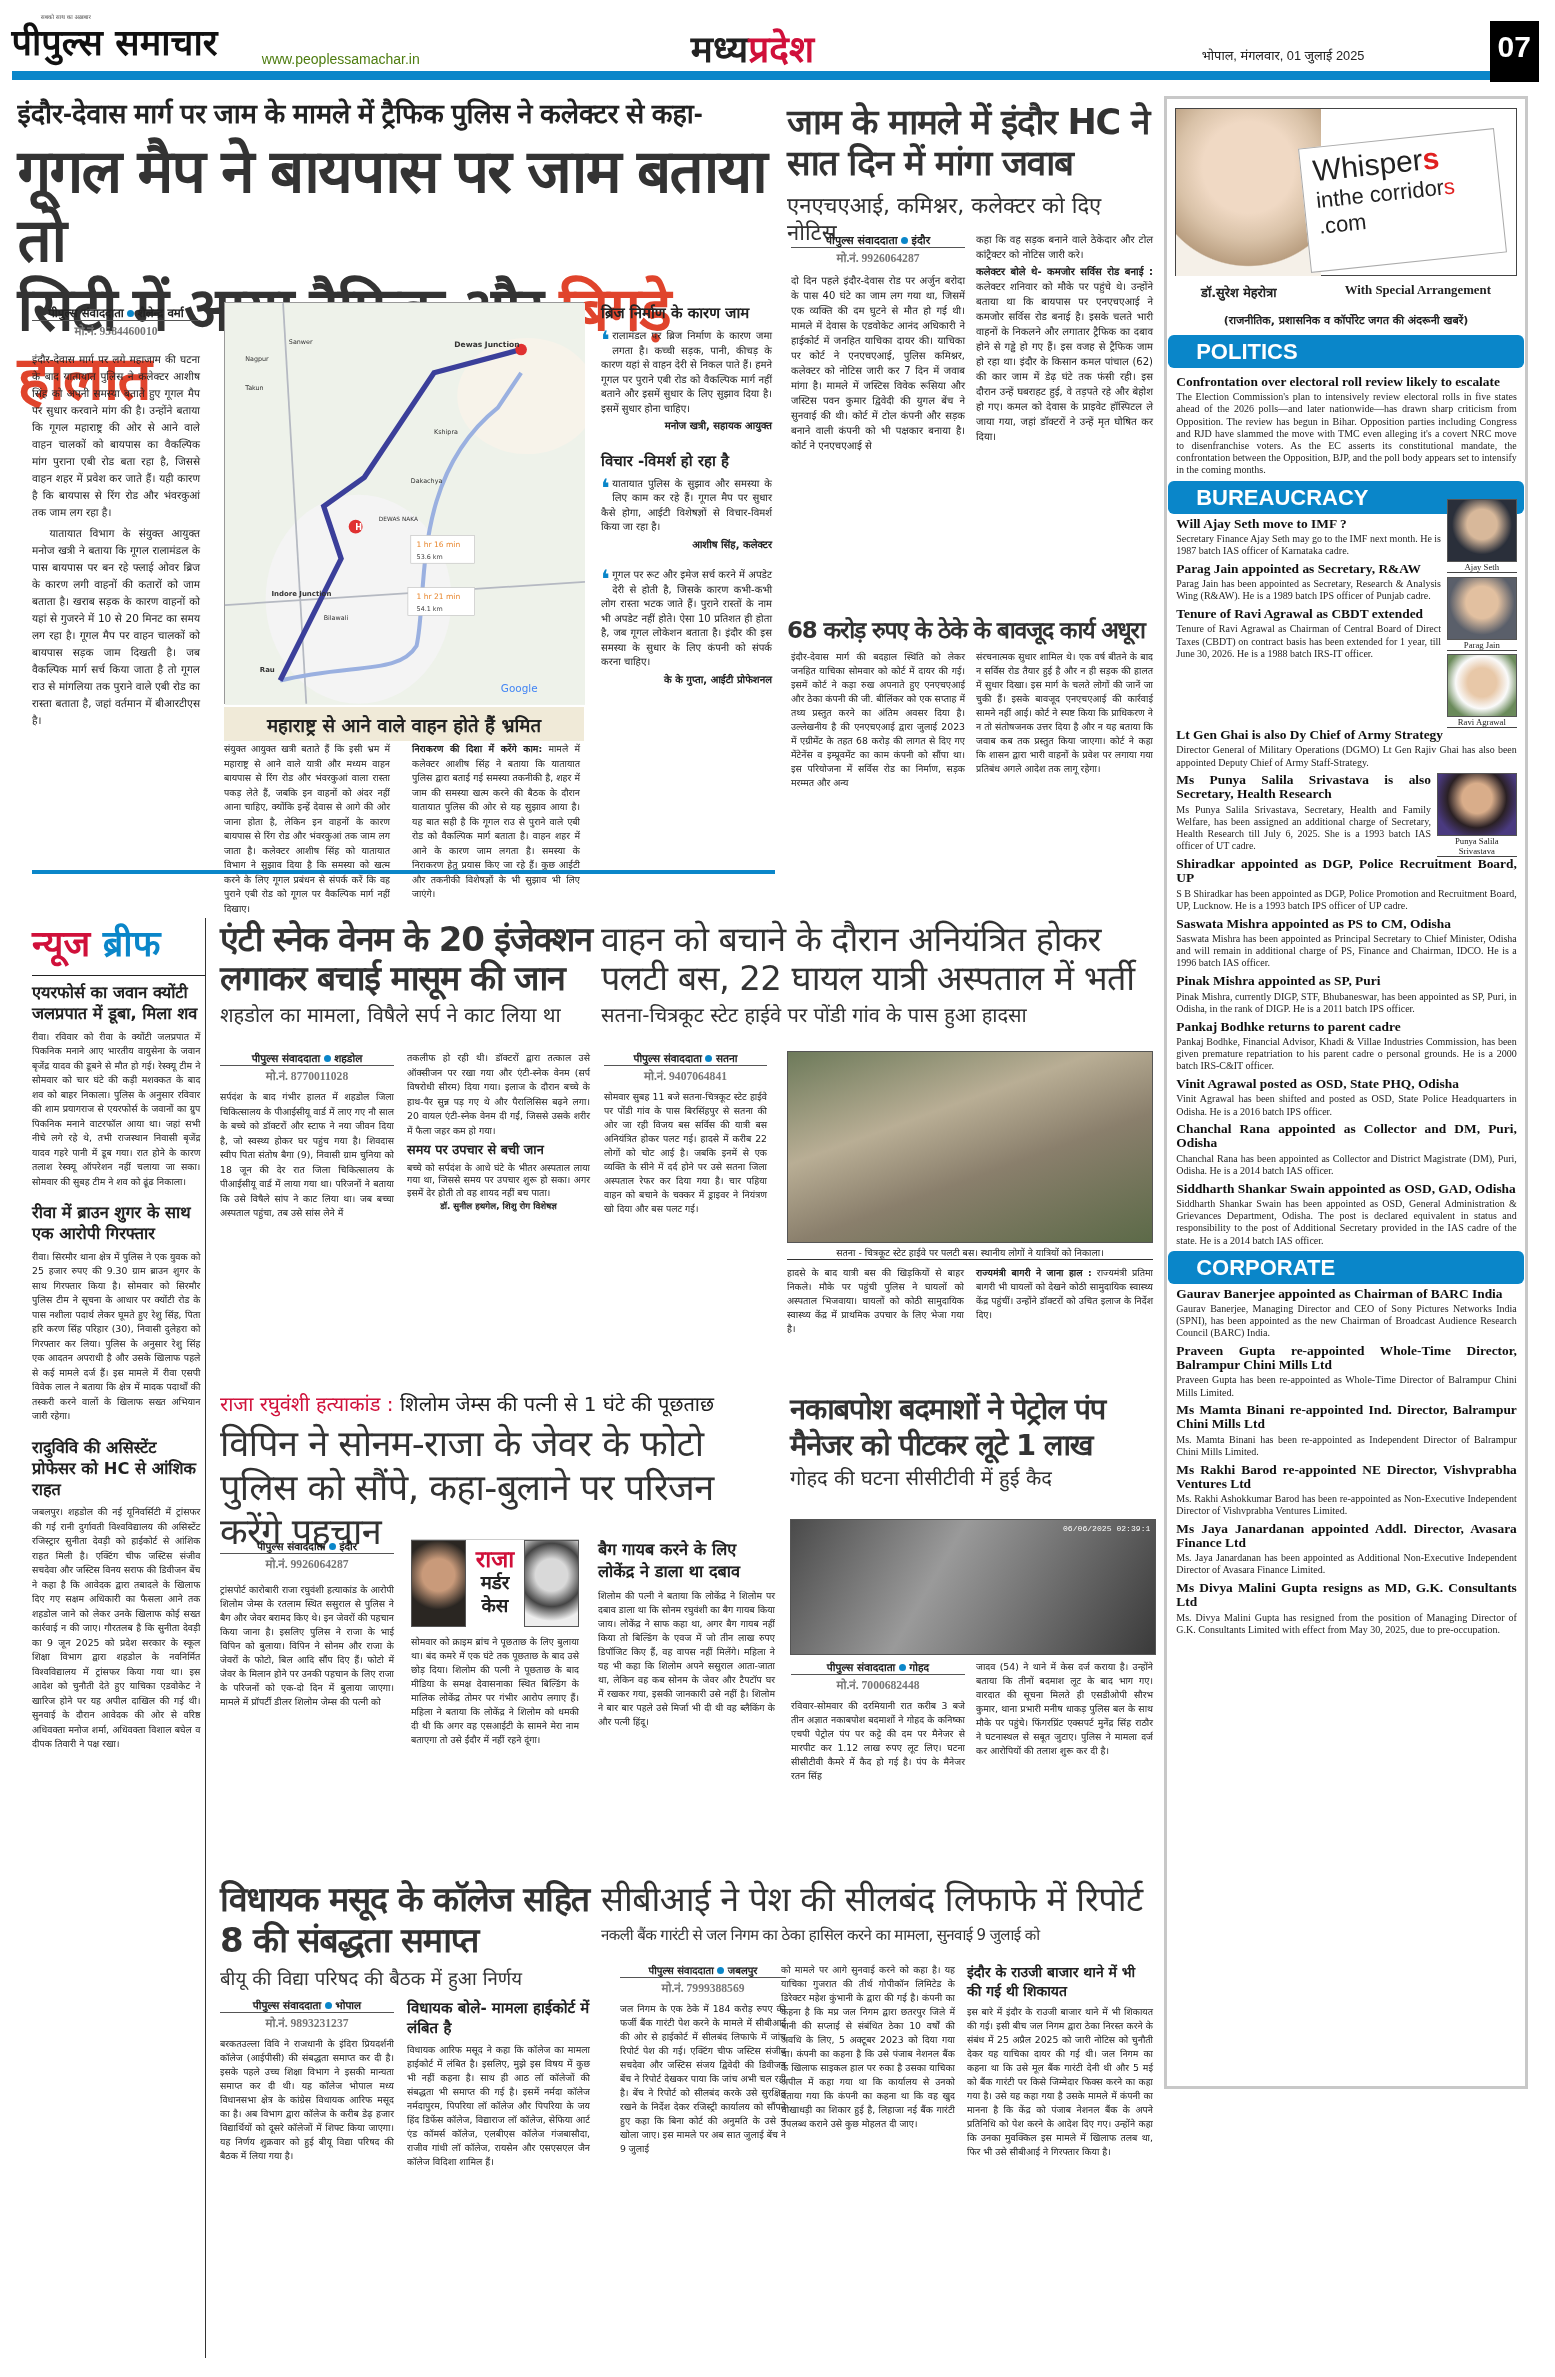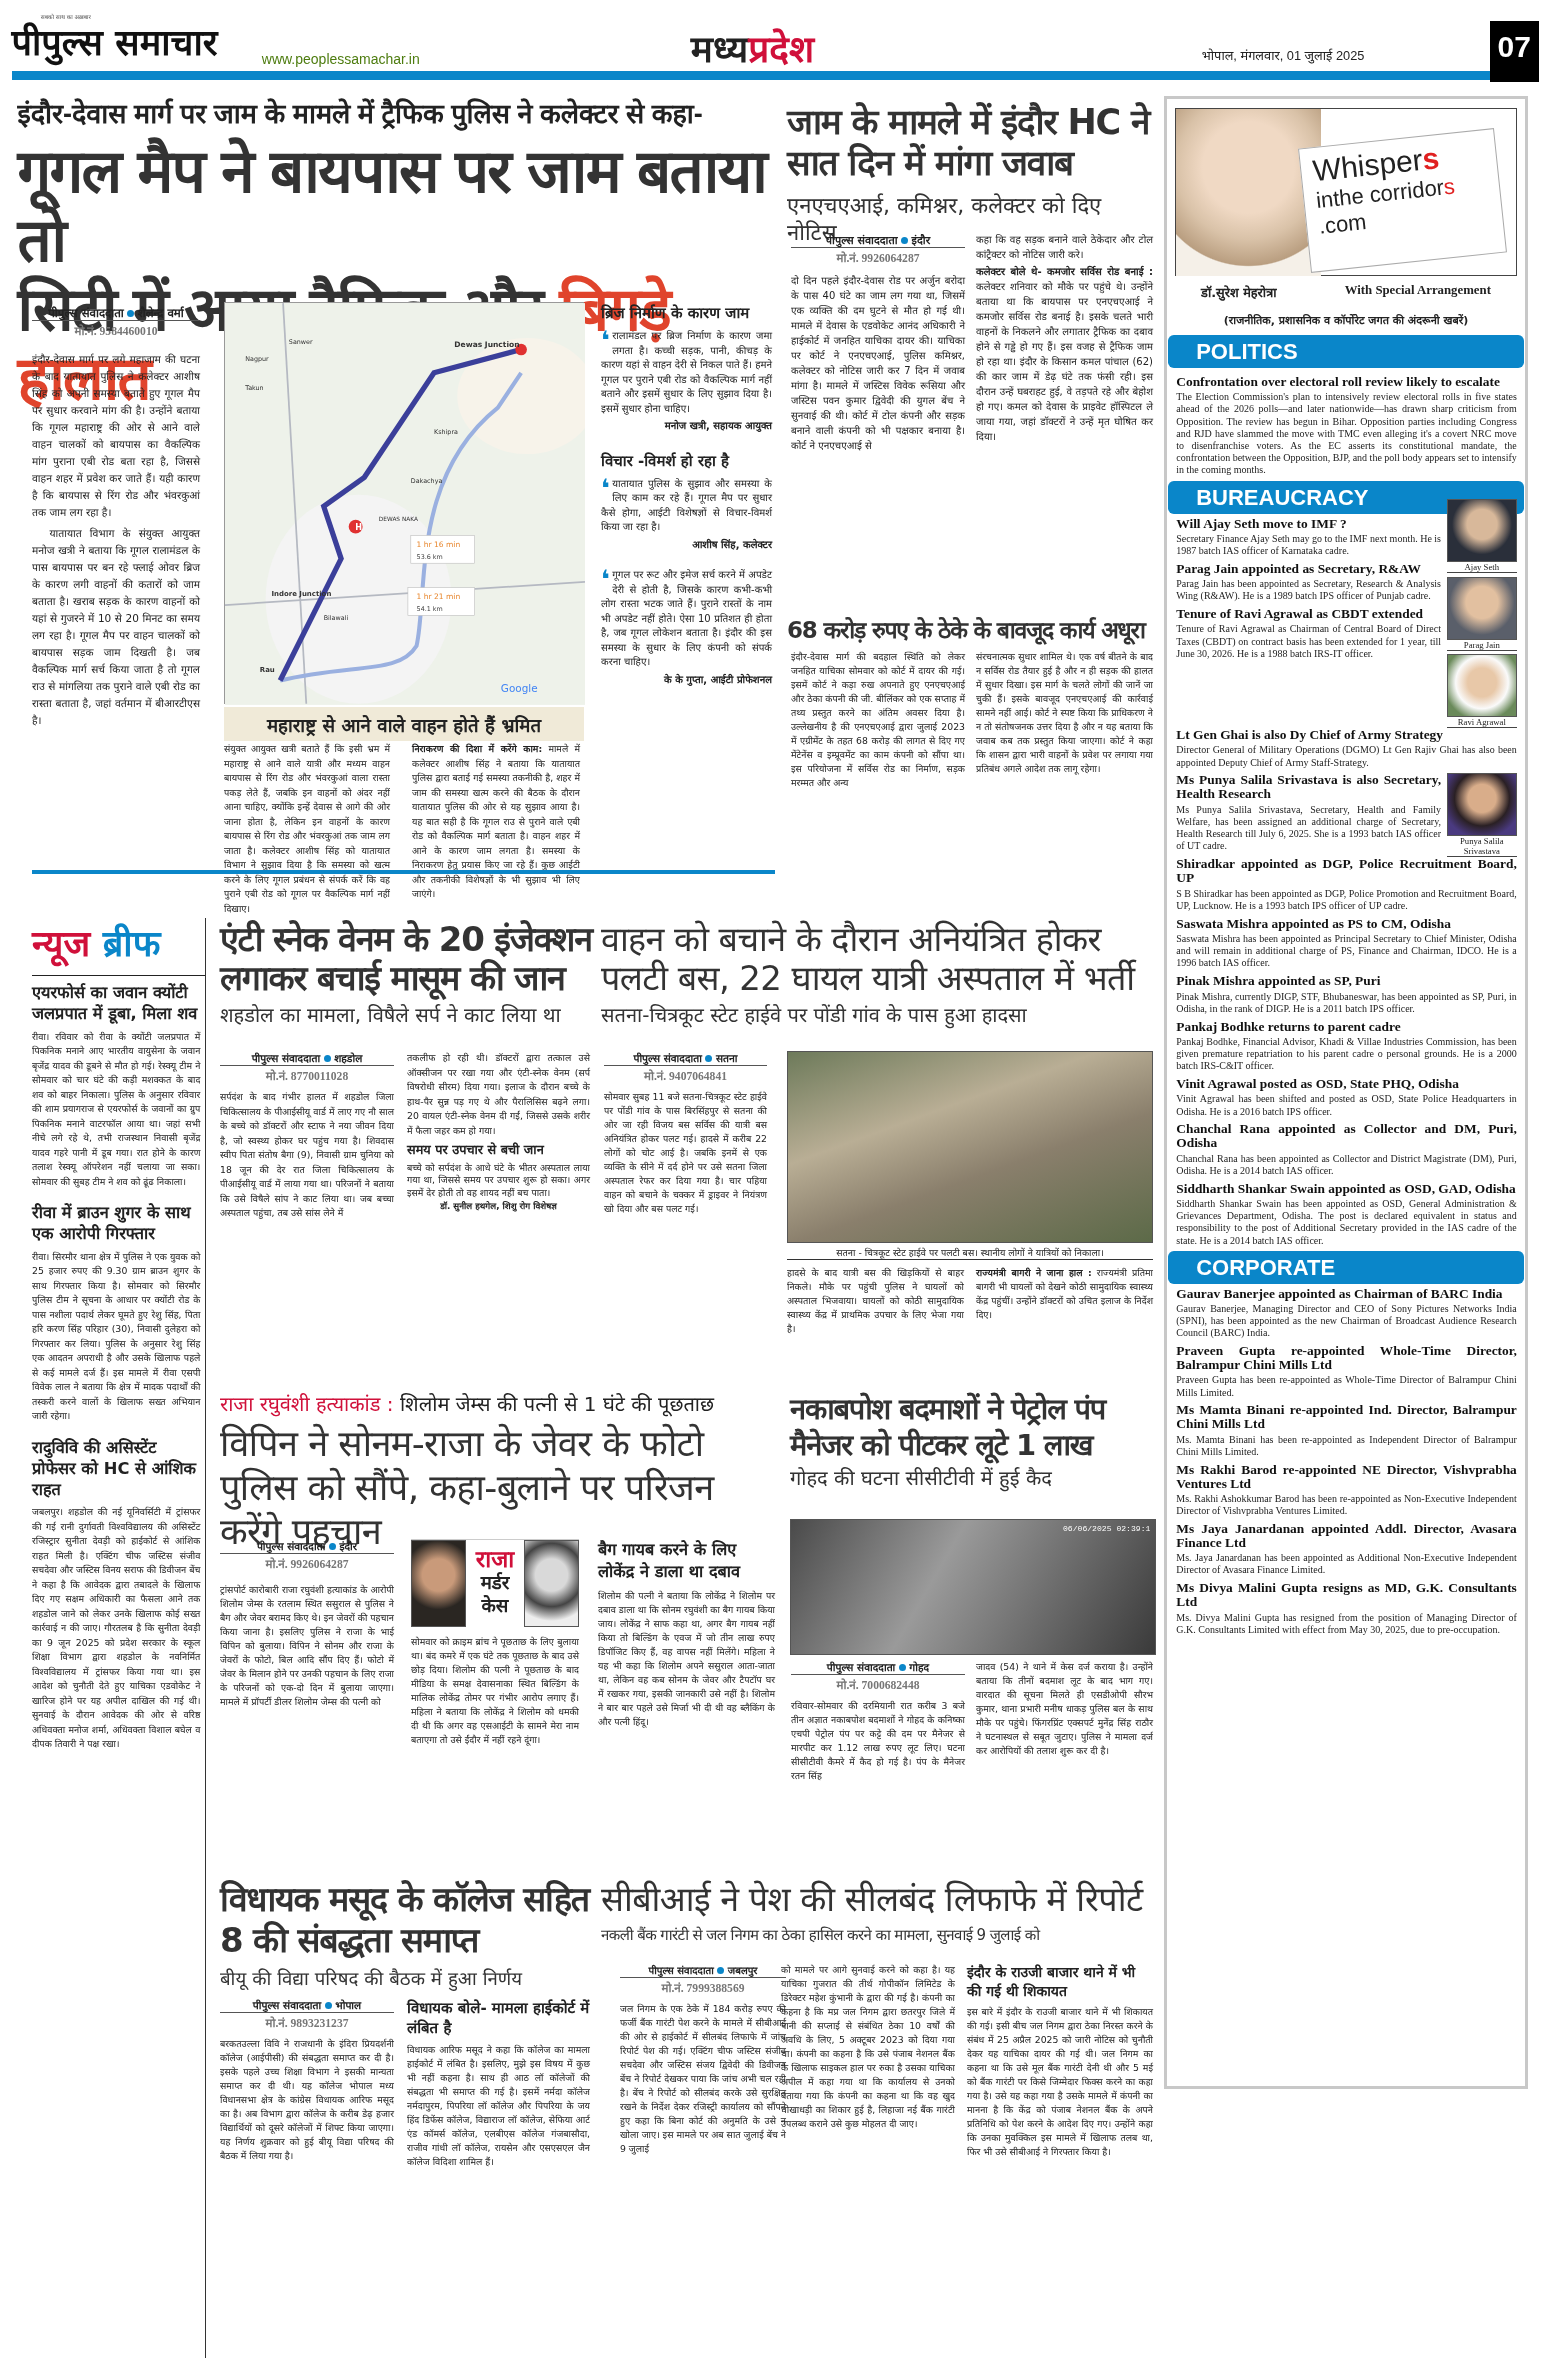--- a/index.html
+++ b/index.html
@@ -168,21 +168,21 @@
         <div class="caption">Ravi Agrawal</div>
       </div>
       <div class="en-h">Will Ajay Seth move to IMF ?</div>
       <div class="en-b">Secretary  Finance Ajay Seth may go to the IMF next month. He is 1987 batch IAS officer of Karnataka cadre.</div>
       <div class="en-h">Parag Jain appointed as Secretary, R&amp;AW</div>
       <div class="en-b">Parag Jain has been appointed as Secretary, Research &amp; Analysis Wing (R&amp;AW). He is a 1989 batch IPS officer of Punjab cadre.</div>
       <div class="en-h">Tenure of Ravi Agrawal as CBDT extended</div>
       <div class="en-b">Tenure of Ravi Agrawal as Chairman of Central Board of Direct Taxes (CBDT) on contract basis has been extended for 1 year, till June 30, 2026. He is a 1988 batch IRS-IT officer.</div>
       <div class="en-h" style="clear:both">Lt Gen Ghai is also Dy Chief of Army Strategy</div>
       <div class="en-b">Director General of Military Operations (DGMO) Lt Gen Rajiv Ghai  has also been appointed Deputy Chief of Army Staff-Strategy.</div>
-      <div style="float:right;width:70px;margin-left:5.8px">
+      <div style="float:right;width:80px;margin-left:5.8px">
         <div class="photo" style="height:63px;background:radial-gradient(circle at 50% 40%,#d9ad8a 0 28%,#2a2024 55%,#4a3a80 80%)"></div>
         <div class="caption">Punya Salila Srivastava</div>
       </div>
       <div class="en-h">Ms Punya Salila Srivastava is also Secretary, Health Research</div>
       <div class="en-b">Ms Punya Salila Srivastava, Secretary, Health and Family Welfare, has been assigned an additional charge of Secretary, Health Research till July 6, 2025. She is a 1993 batch IAS officer of UT cadre.</div>
       <div class="en-h" style="clear:both">Shiradkar appointed as DGP, Police Recruitment Board, UP</div>
       <div class="en-b">S B Shiradkar has been appointed as DGP, Police Promotion and Recruitment Board, UP, Lucknow. He is a 1993 batch IPS officer of UP cadre.</div>
       <div class="en-h">Saswata Mishra appointed as PS to CM, Odisha</div>
       <div class="en-b">Saswata Mishra has been appointed as Principal Secretary to Chief Minister, Odisha and will remain in additional charge of PS, Finance and Chairman, IDCO. He is a 1996 batch IAS officer.</div>
       <div class="en-h">Pinak Mishra appointed as SP, Puri</div>

